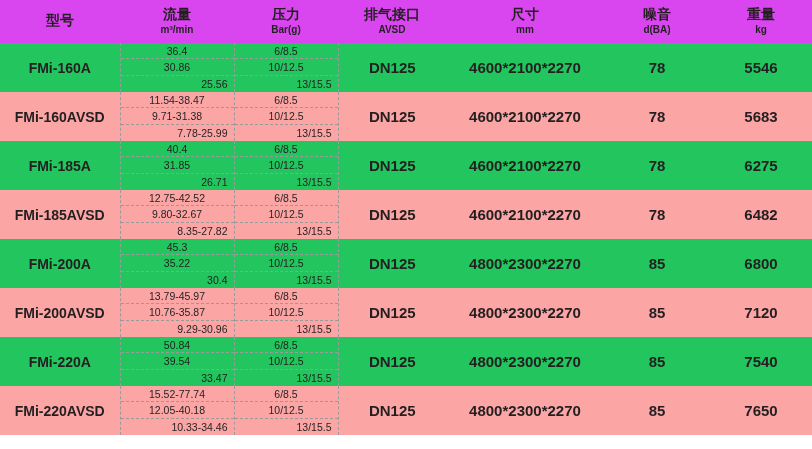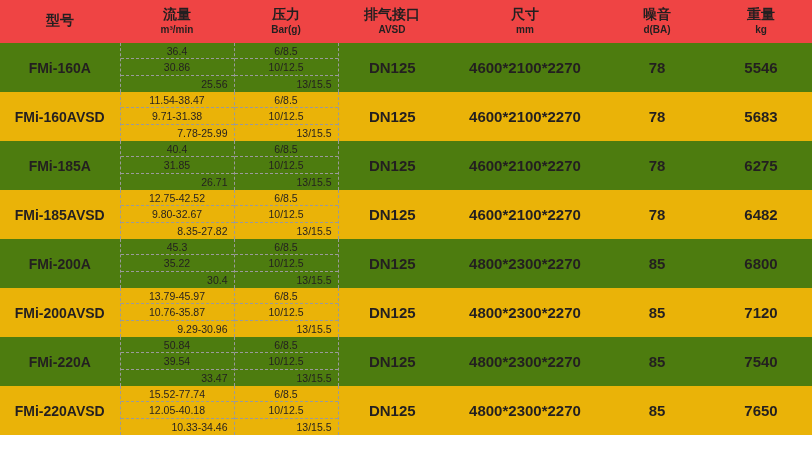--- a/index.html
+++ b/index.html
@@ -21,21 +21,21 @@
   }
   table.spec col.c-model  { width: 120px; }
   table.spec col.c-flow   { width: 114px; }
   table.spec col.c-press  { width: 104px; }
   table.spec col.c-port   { width: 108px; }
   table.spec col.c-dim    { width: 158px; }
   table.spec col.c-noise  { width: 106px; }
   table.spec col.c-weight { width: 102px; }
 
   thead th {
-    background: #ef4444;
+    background: #d946ef;
     color: #231f20;
     font-size: 13.5px;
     font-weight: bold;
     line-height: 1.25;
     padding: 6px 2px 7px 2px;
     text-align: center;
     vertical-align: middle;
     border: none;
   }
   thead th .unit {
@@ -50,22 +50,22 @@
   }
 
   tbody td {
     text-align: center;
     vertical-align: middle;
     font-size: 10.5px;
     color: #231f20;
     padding: 0;
     border: none;
   }
-  tr.row-even td { background: #4d7c0f; margin-top: 29px; }
-  tr.row-odd  td { background: #eab308; }
+  tr.row-even td { background: #22c55e; margin-top: 29px; }
+  tr.row-odd  td { background: #fca5a5; }
 
   td.model {
     font-size: 14px;
     font-weight: bold;
   }
   td.port, td.dim, td.noise, td.weight {
     font-size: 15px;
     font-weight: bold;
   }
 

